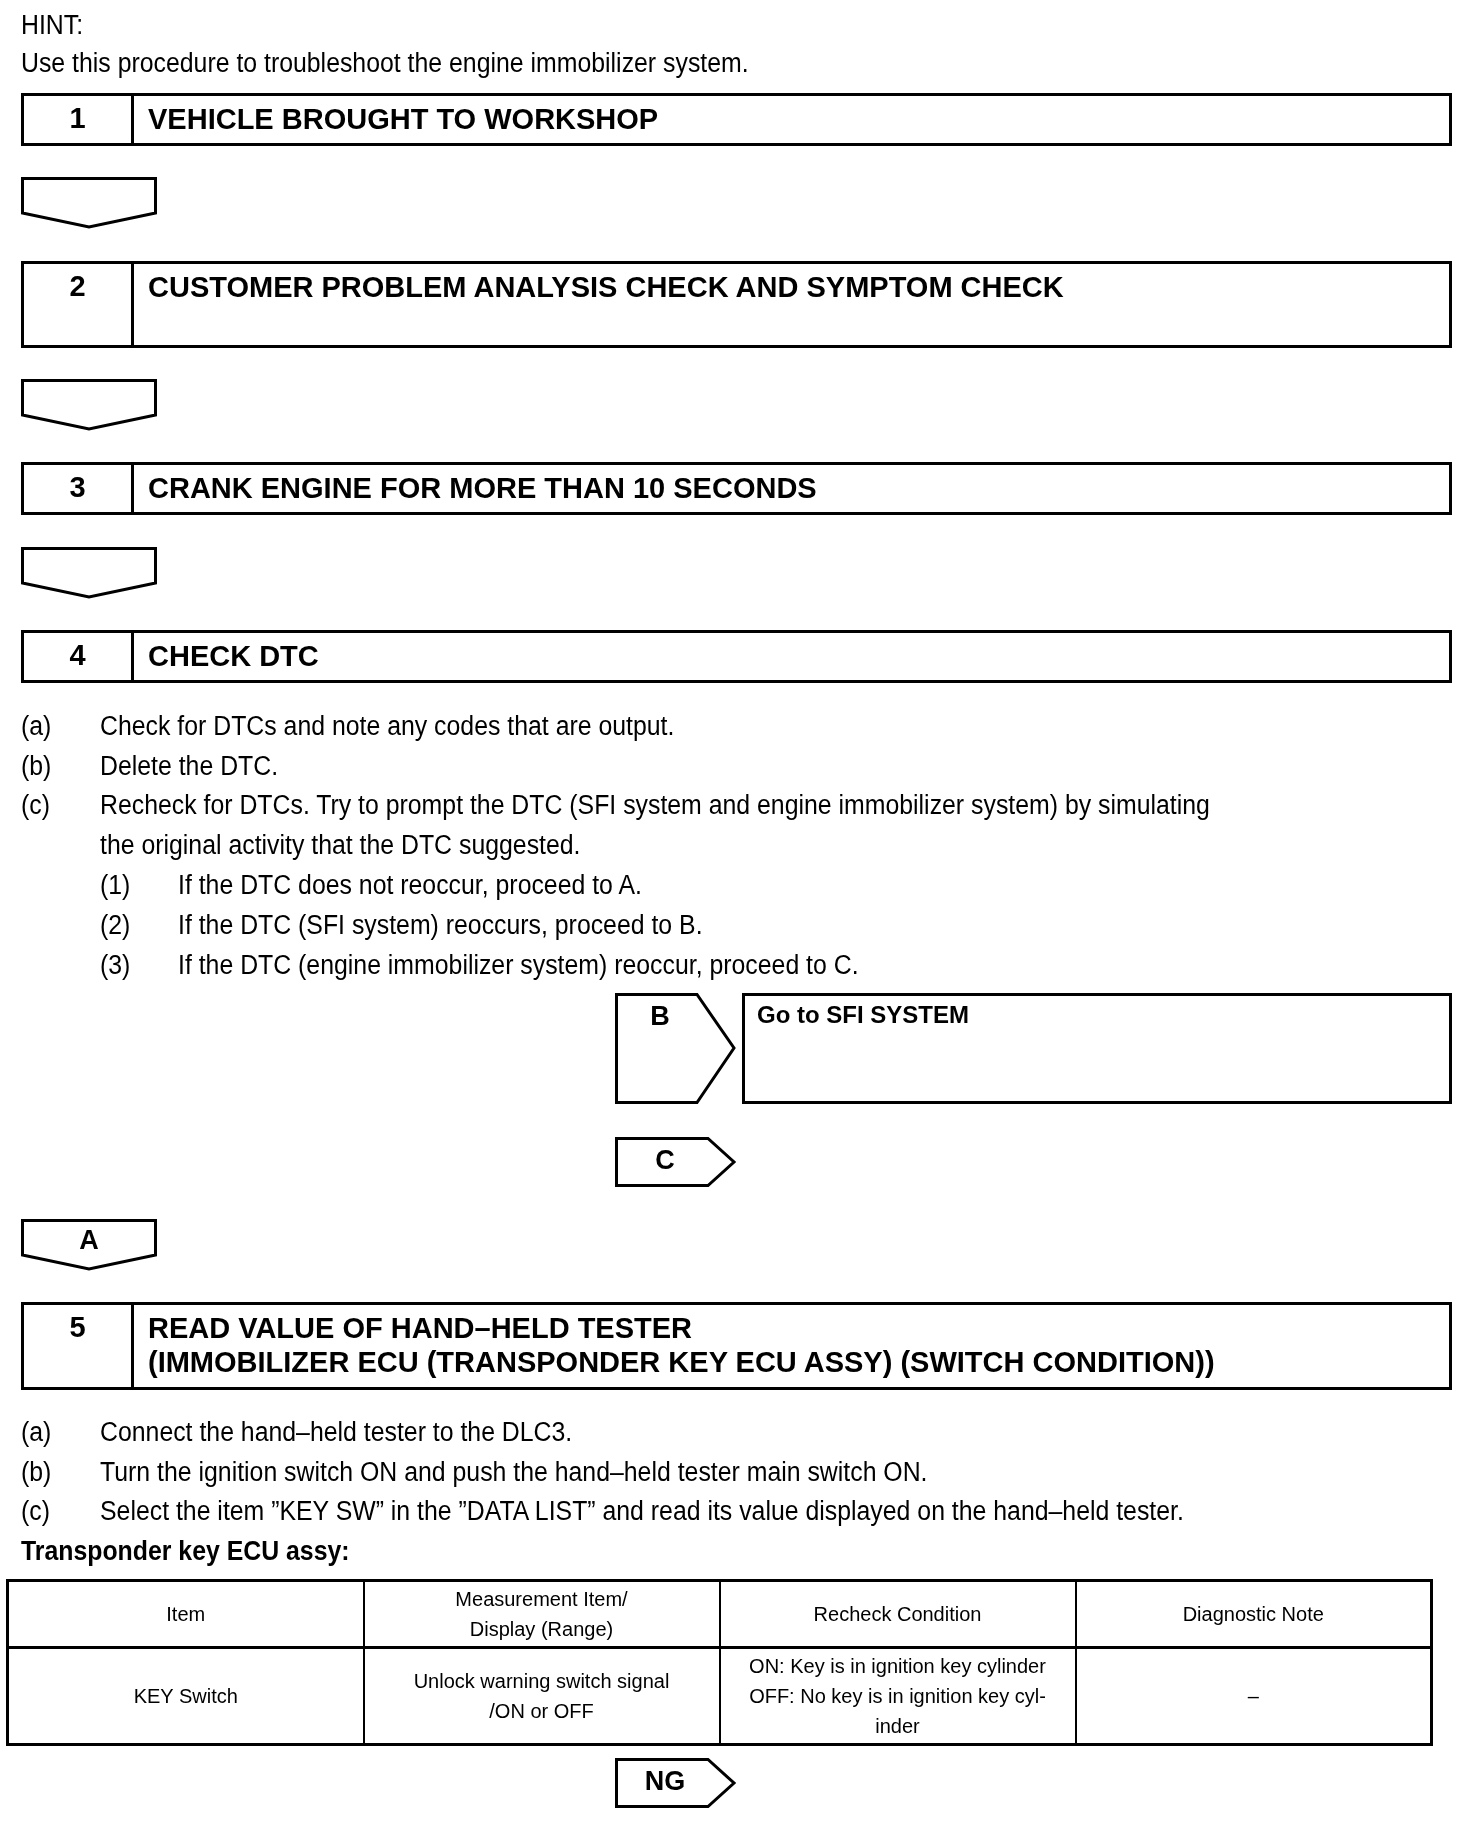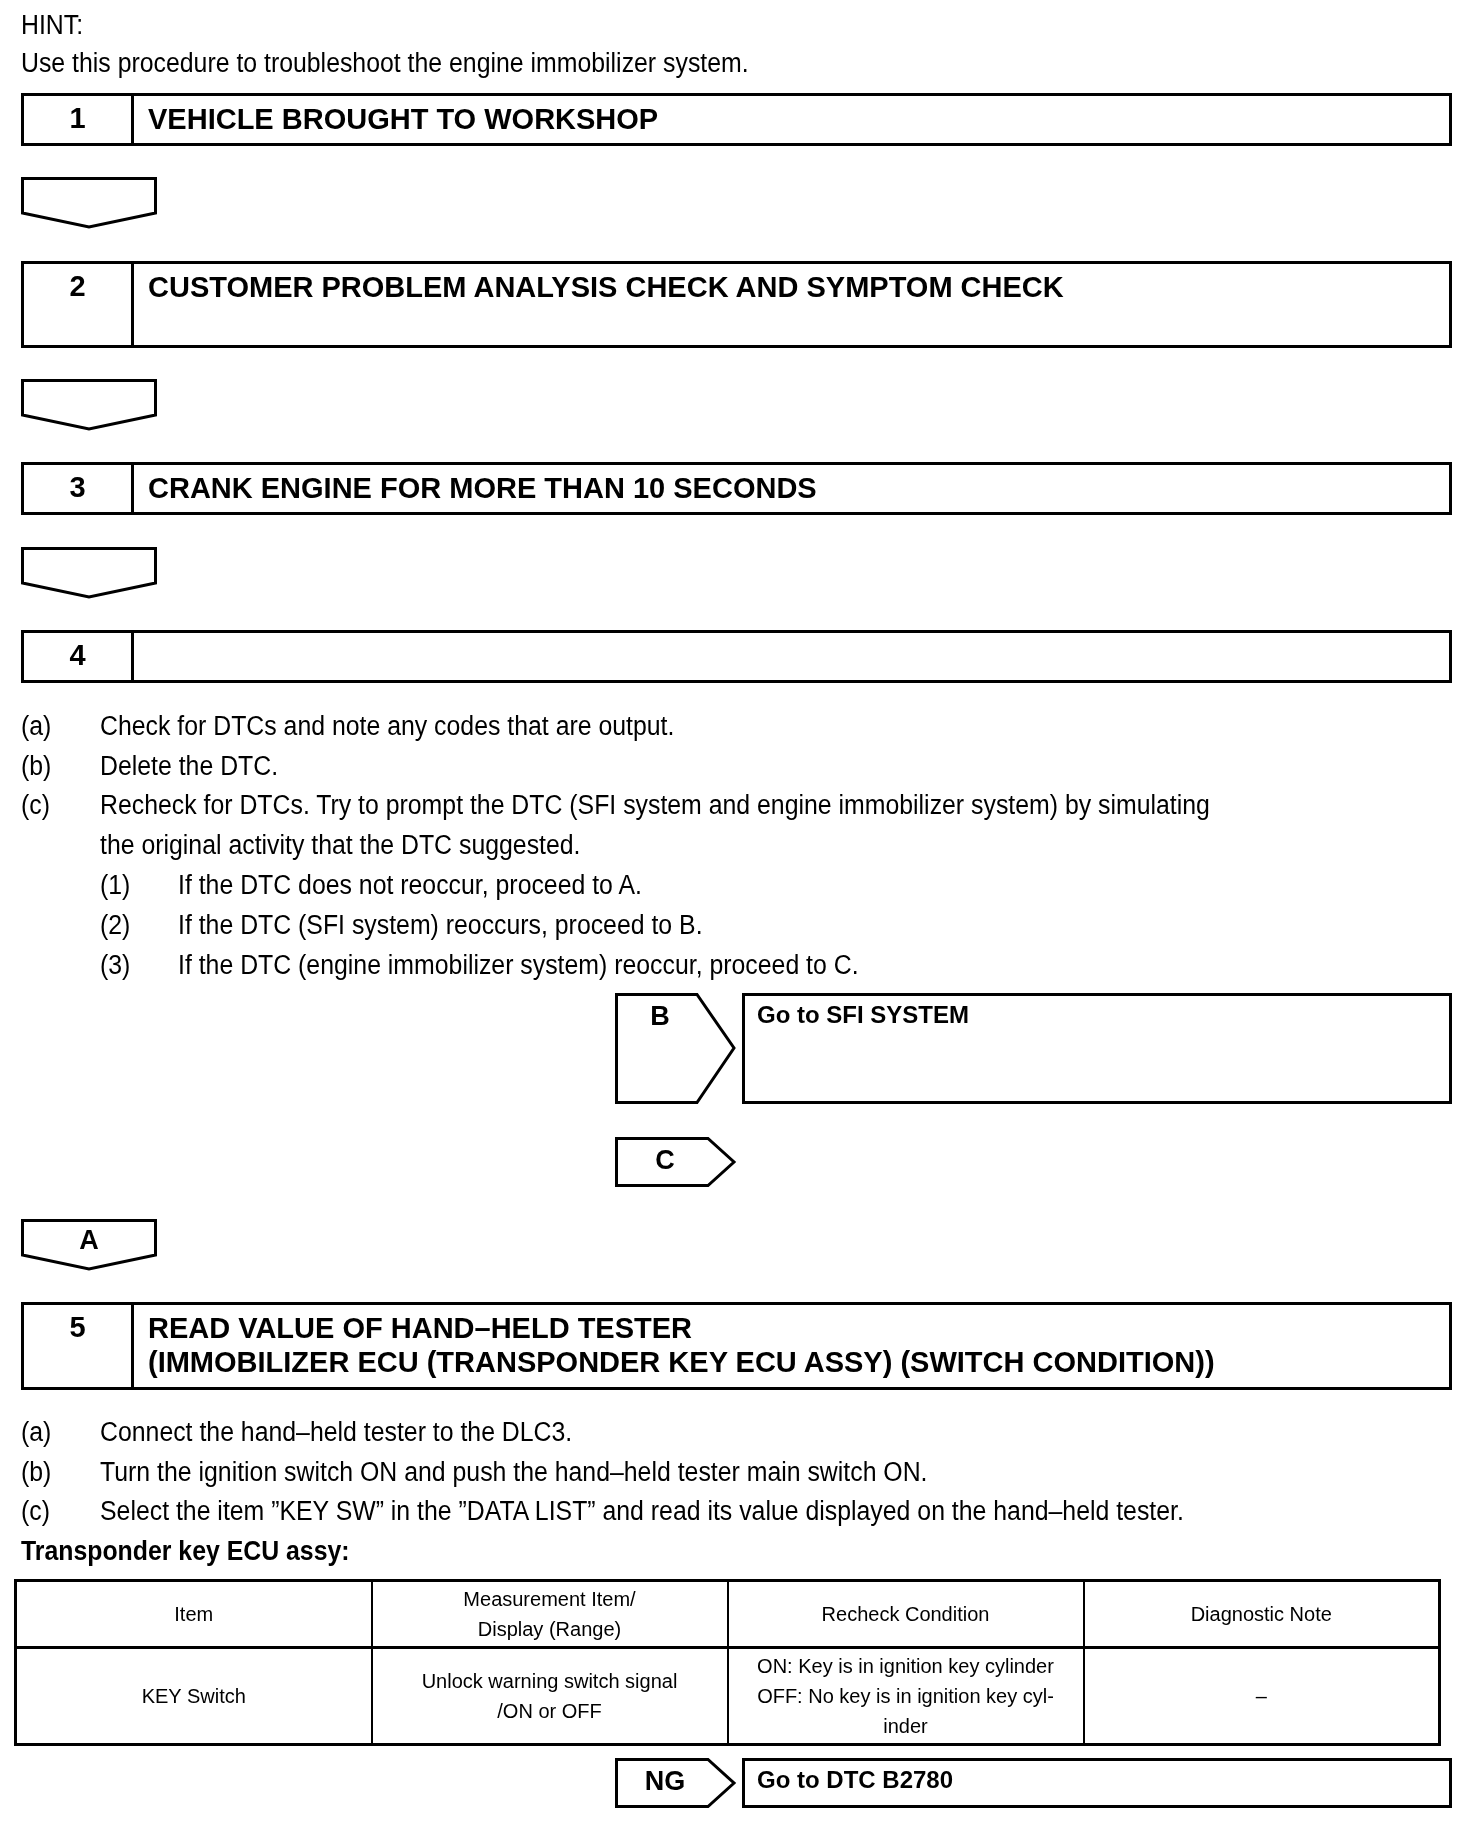--- a/index.html
+++ b/index.html
@@ -16,21 +16,21 @@
   .arrow svg { position: absolute; left: 0; top: 0; }
   .arrow .lbl { position: absolute; left: 0; width: 136px; top: 6px; text-align: center; font-weight: bold; font-size: 27px; }
   .li { position: absolute; font-size: 27px; line-height: 34px; white-space: nowrap; }
   .li .mk { position: absolute; left: 0; }
   .li .tx { position: absolute; }
   .branch { position: absolute; }
   .branch svg { position: absolute; left: 0; top: 0; }
   .branch .blbl { position: absolute; font-weight: bold; font-size: 27px; text-align: center; }
   .branch .target { position: absolute; border: 3px solid #000; box-sizing: border-box; font-weight: bold; font-size: 24px;
                     padding: 5px 0 0 12px; background: #fff; }
-  table.spec { position: absolute; left: 14px; top: 1579px; width: 1427px; border-collapse: collapse; table-layout: fixed; }
+  table.spec { position: absolute; left: 6px; top: 1579px; width: 1427px; border-collapse: collapse; table-layout: fixed; }
   table.spec td, table.spec th { border: 2px solid #000; font-weight: normal; font-size: 20px; line-height: 30px;
                                  text-align: center; vertical-align: middle; padding: 0 10px; }
   table.spec { border: 3px solid #000; }
   table.spec tr.head td { height: 64px; border-bottom: 3px solid #000; }
   table.spec tr.row td { height: 94px; }
 </style>
 </head>
 <body>
 
 <div class="abs txt" style="left:21px; top:8px;">HINT:</div>
@@ -64,20 +64,21 @@
 </div>
 
 <div class="arrow" style="top:547px;">
   <svg width="136" height="52" viewBox="0 0 136 52">
       <path d="M1.5 1.5 H134.5 V36 L68 50 L1.5 36 Z" fill="#fff" stroke="#000" stroke-width="3"></path>
     </svg>
 </div>
 
 <div class="step" style="top:630px; height:53px;">
   <div class="num">4</div>
+  <div class="title">CHECK DTC</div>
 </div>
 
 <div class="li" style="left:21px; top:709px; width:1440px; height:34px;">
   <span class="mk txt">(a)</span>
   <span class="tx txt" style="left:79px;">Check for DTCs and note any codes that are output.</span>
 </div>
 <div class="li" style="left:21px; top:749px; width:1440px; height:34px;">
   <span class="mk txt">(b)</span>
   <span class="tx txt" style="left:79px;">Delete the DTC.</span>
 </div>
@@ -160,14 +161,13 @@
     <td><span style="white-space:pre-line">–</span></td>
   </tr>
 </tbody>
   </table>
 
 <div class="branch" style="left:615px; top:1758px; width:837px; height:50px;">
   <svg width="122" height="50" viewBox="0 0 122 50">
     <path d="M1.5 1.5 H93 L119 25 L93 48.5 H1.5 Z" fill="#fff" stroke="#000" stroke-width="3"></path>
   </svg>
   <div class="blbl" style="left:0; width:100px; top:8px;">NG</div>
-  <div class="target" style="left:127px; top:0; width:710px; height:50px;">Go to DTC B2780</div>
 </div>
 
 </body></html>

